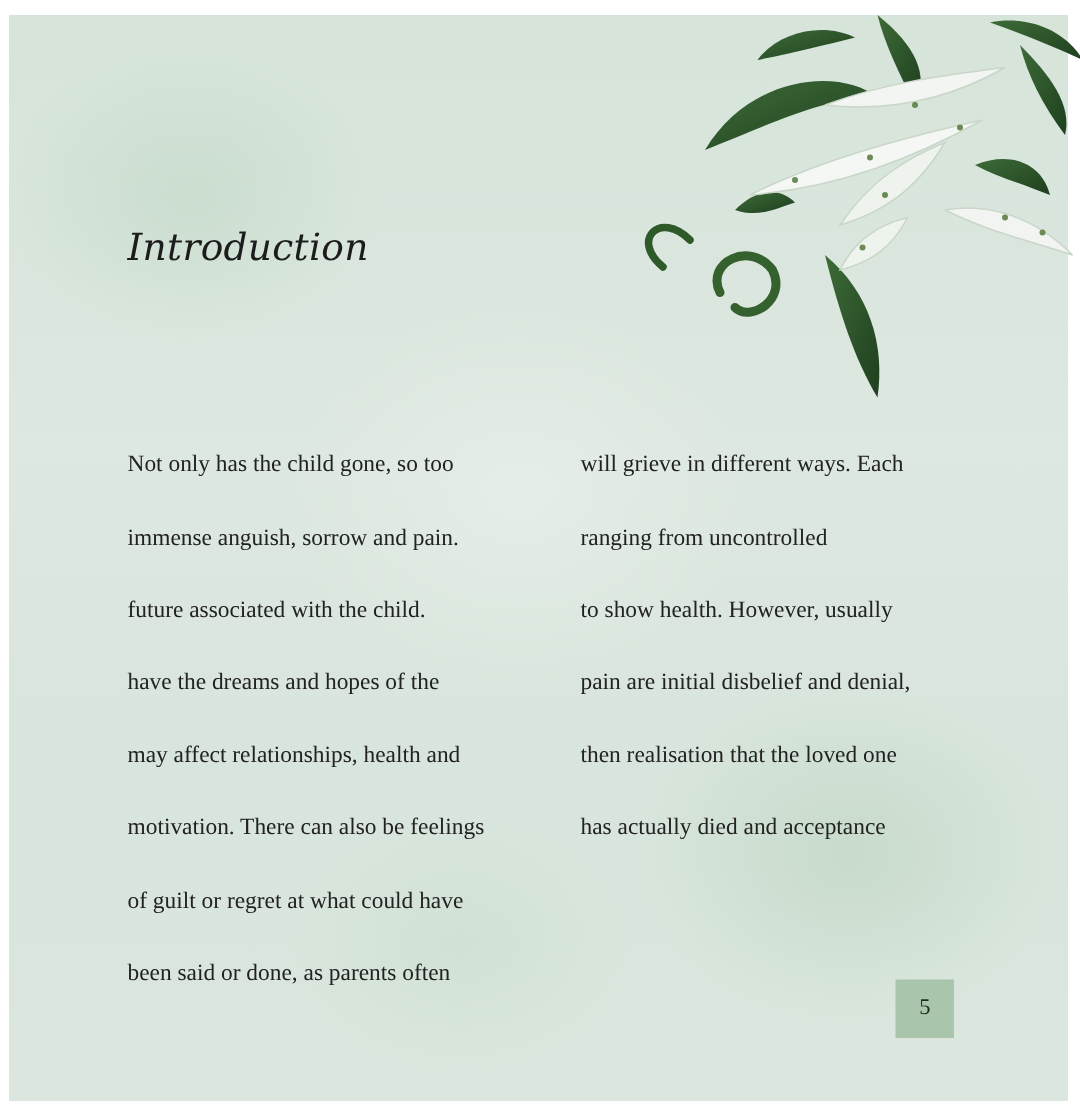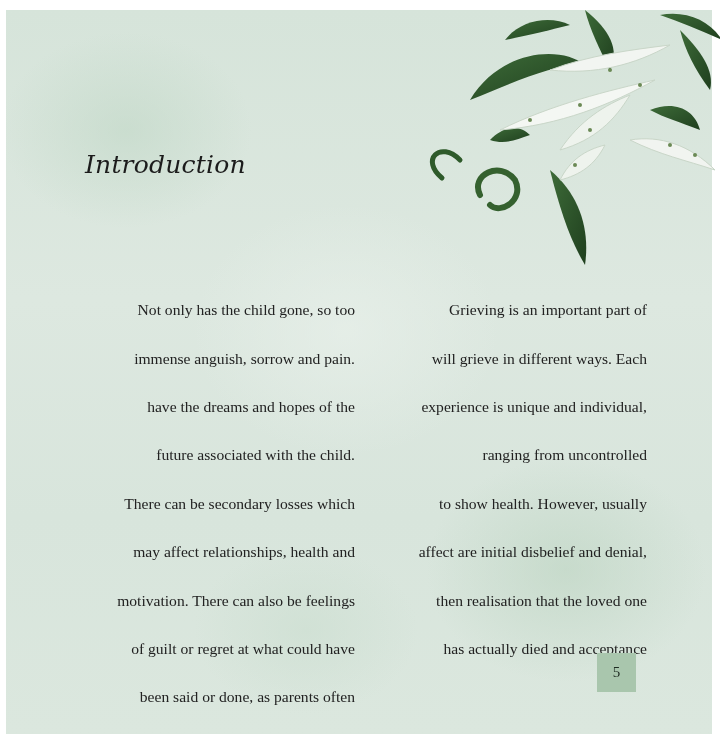--- a/index.html
+++ b/index.html
@@ -5,21 +5,20 @@
   html, body { margin:0; padding:0; }
   body { width:720px; height:743px; background:#ffffff; position:relative; overflow:hidden; }
   .page {
     position:absolute; left:6px; top:10px; width:706px; height:724px;
     background:
       radial-gradient(ellipse 180px 140px at 120px 120px, rgba(190,214,196,0.55), rgba(190,214,196,0) 70%),
       radial-gradient(ellipse 200px 160px at 560px 560px, rgba(185,210,190,0.55), rgba(185,210,190,0) 70%),
       radial-gradient(ellipse 160px 120px at 300px 620px, rgba(200,220,205,0.5), rgba(200,220,205,0) 70%),
       radial-gradient(ellipse 220px 180px at 340px 320px, rgba(232,240,234,0.7), rgba(232,240,234,0) 70%),
       linear-gradient(180deg, #d6e4da 0%, #dde8e0 40%, #d8e5dc 70%, #dbe7de 100%);
-    text-align: right;
   }
   .title {
     position:absolute; left:79px; top:140px; margin:0;
     font-family:"DejaVu Serif", serif; font-style:italic; font-weight:normal;
     font-size:25px; color:#1c1c1c; letter-spacing:0.2px;
   }
   .col {
     position:absolute; top:264px; margin:0;
     font-family:"Liberation Serif", serif; font-size:15.6px; line-height:24.2px;
     color:#222222; white-space:pre-line;
@@ -75,39 +74,36 @@
       <circle cx="285" cy="145" r="2"></circle>
         <circle cx="165" cy="155" r="2"></circle>
     </g>
   </svg>
 
   <h1 class="title">Introduction</h1>
 
   <div class="col col-left">
     <div>Not only has the child gone, so too</div>
     <div>immense anguish, sorrow and pain.</div>
+    <div>future associated with the child.</div>
     <div>have the dreams and hopes of the</div>
-    <div>future associated with the child.</div>
-    <div>There can be secondary losses which</div>
     <div>may affect relationships, health and</div>
     <div>motivation. There can also be feelings</div>
     <div>of guilt or regret at what could have</div>
     <div>been said or done, as parents often</div>
     
     
     
   </div>
 
   <div class="col col-right">
-    <div>Grieving is an important part of</div>
     <div>will grieve in different ways. Each</div>
-    <div>experience is unique and individual,</div>
     <div>ranging from uncontrolled</div>
     <div>to show health. However, usually</div>
-    <div>affect are initial disbelief and denial,</div>
+    <div>pain are initial disbelief and denial,</div>
     <div>then realisation that the loved one</div>
     <div>has actually died and acceptance</div>
     
     
     
     
     
   </div>
 
   <div class="page-num">

